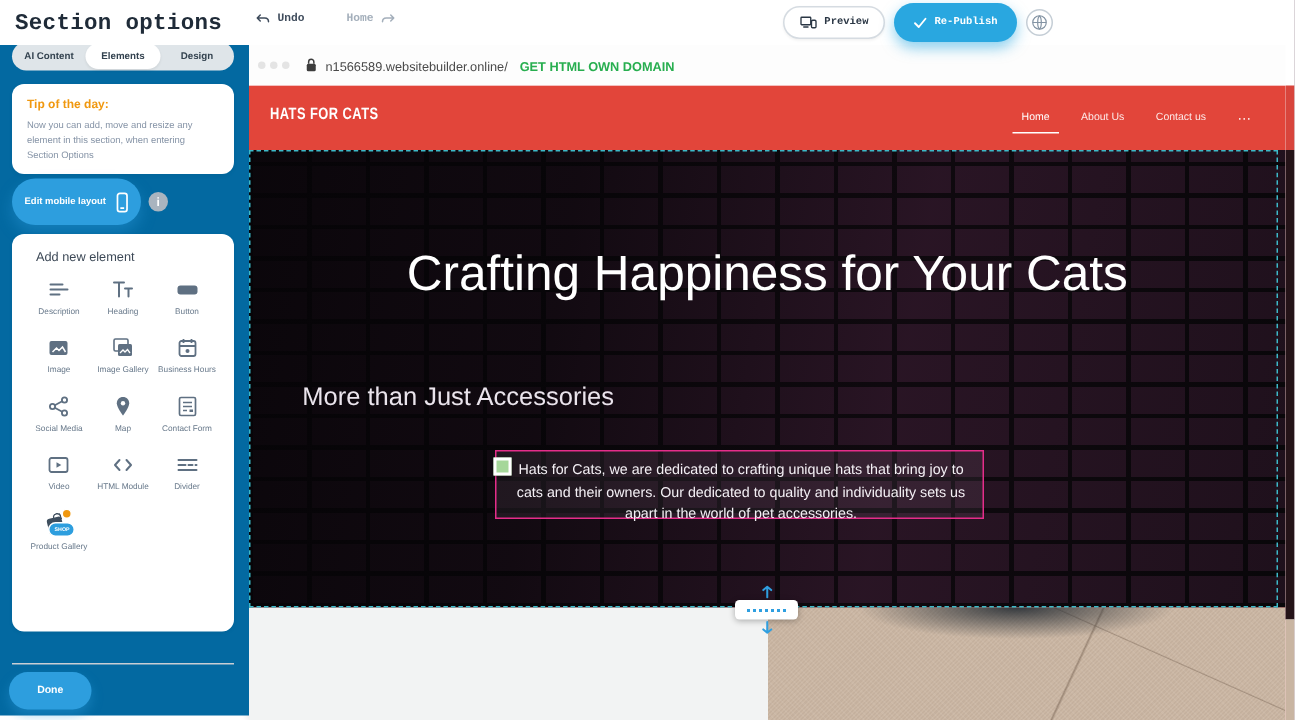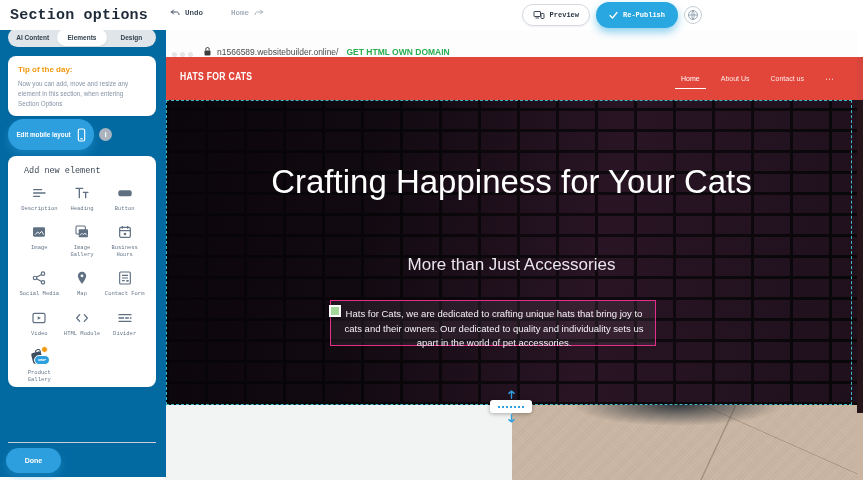--- a/index.html
+++ b/index.html
@@ -33,41 +33,41 @@
   .tab.active { background:#fff; border-radius:10px; height:17px; box-shadow:0 1px 2px rgba(0,0,0,.08); }
   .card { position:absolute; left:8px; width:148px; background:#fff; border-radius:8px; box-shadow:0 1px 3px rgba(0,0,0,.05); }
   .tip-card { top:31px; height:60px; padding:9px 10px; }
   .tip-head { font-size:8px; font-weight:bold; color:#f0980f; margin-bottom:5px; }
   .tip-body { font-size:6.3px; line-height:1.55; color:#8593a6; }
   .btn-mobile { position:absolute; left:8px; top:94px; width:86px; height:31px; border-radius:16px; background:#2d9ede;
     display:flex; align-items:center; justify-content:center; gap:6px; color:#fff; font-size:6.3px; font-weight:bold;
     box-shadow:0 5px 10px rgba(45,158,222,.4); cursor:pointer; }
   .info-dot { position:absolute; left:99px; top:103px; width:13px; height:13px; border-radius:50%; background:#a9b4bf;
     color:#fff; font-size:8px; font-weight:bold; display:flex; align-items:center; justify-content:center; cursor:pointer; }
-  .elements-card { top:131px; height:231px; padding:8px 0 0 0;font-family:Liberation Mono, monospace; }
+  .elements-card { top:131px; height:265px; padding:8px 0 0 0; }
   .el-title { font-size:8.5px; color:#3c4856; padding:2px 0 6px 16px; }
   .el-grid { display:grid; grid-template-columns:repeat(3,1fr); row-gap:11px; padding:2px 10px 0 10px; }
   .el-cell { display:flex; flex-direction:column; align-items:center; gap:3px; font-size:5.5px; color:#67788a;
     text-align:center; line-height:1.3; cursor:pointer; }
   .el-icon { width:18px; height:18px; display:flex; align-items:center; justify-content:center; }
   .pg-wrap { position:relative; width:18px; height:18px; }
   .pg-bag { position:absolute; left:2px; top:4px; width:10px; height:11px; background:#3e4e5e; border-radius:2px; transform:rotate(-14deg); }
   .pg-handle { position:absolute; left:5px; top:1px; width:6px; height:5px; border:1.4px solid #3e4e5e; border-bottom:none;
     border-radius:4px 4px 0 0; transform:rotate(-14deg); }
   .pg-badge { position:absolute; right:0; top:-2px; width:7px; height:7px; border-radius:50%; background:#f0980f; border:1px solid #fff; }
   .pg-shop { position:absolute; right:-2px; bottom:1px; background:#2d9ede; color:#fff; font-size:3.5px; font-weight:bold;
     padding:1.5px 3px; border-radius:5px; border:1px solid #fff; }
   .sidebar-hr { position:absolute; left:8px; top:417px; width:148px; border-top:1px solid #c9ced4; }
   .btn-done { position:absolute; left:6px; top:423px; width:55px; height:25px; border-radius:13px; background:#2d9ede;
     color:#fff; font-size:7px; font-weight:bold; display:flex; align-items:center; justify-content:center;
     box-shadow:0 4px 8px rgba(45,158,222,.4); cursor:pointer; }
 
   
   .browser-bar { position:absolute; left:166px; top:30px; width:691px; height:27px; background:#fdfdfd; z-index:20;
-    display:flex; align-items:flex-end; }
+    display:flex; align-items:center; }
   .dots { display:flex; gap:3px; margin-left:6px; }
   .dot { width:5px; height:5px; border-radius:50%; background:#e4e4e4; }
   .url-lock { margin-left:10px; }
   .url-text { margin-left:5px; font-size:8.5px; color:#4a4a4a; }
   .domain-cta { margin-left:8px; font-size:8.5px; font-weight:bold; color:#27ae4f; cursor:pointer; }
 
   
   .site { position:absolute; left:166px; top:57px; width:691px; height:423px; overflow:hidden; background:#ef4444;
     box-shadow:0 0 6px rgba(0,0,0,.18); z-index:10; }
   .site-header { position:absolute; left:0; top:0; width:100%; height:43px; background:#e2453a; }
@@ -83,21 +83,21 @@
     background-color:#3c1f35;
     background-image:
       linear-gradient(100deg, rgba(6,4,7,.92) 0%, rgba(6,4,7,.78) 30%, rgba(18,8,16,.45) 62%, rgba(6,4,7,.55) 100%),
       repeating-linear-gradient(90deg, #0c0a0d 0 3px, transparent 3px 39px),
       repeating-linear-gradient(0deg, #0c0a0d 0 3px, transparent 3px 21px);
   }
   .section-outline { position:absolute; left:0; top:43px; width:calc(100% - 5px); height:305px;
     border:1px dashed #3cb9c8; pointer-events:none; z-index:6; }
   .hero-h1 { position:absolute; left:50%; transform:translateX(-50%); top:105px; width:620px; text-align:center;
     font-size:33px; line-height:1.22; color:#fff; font-weight:500; cursor:pointer; }
-  .hero-sub { position:absolute; left:50%; transform:translateX(-50%); top:198px; width:620px; text-align:center;
+  .hero-sub { position:absolute; left:50%; transform:translateX(-50%); top:198px; width:620px; text-align:left;
     font-size:17px; color:#eae4ec; font-weight:500; cursor:pointer; }
   .para-box { position:absolute; left:164px; top:243px; width:326px; height:46px;
     border:1.5px solid #e52d8a; background:rgba(235,215,235,.07); z-index:5; cursor:pointer; }
   .para-text { padding:6px 8px 0 10px; font-size:9.5px; line-height:1.55; color:#f4f0f5; text-align:center; }
   .para-handle { position:absolute; left:-2px; top:4px; width:12px; height:12px; background:#a5d79a;
     border:2px solid #fff; box-shadow:0 1px 2px rgba(0,0,0,.4); cursor:grab; z-index:7; }
 
   .resize-handle { position:absolute; left:324px; top:343px; width:42px; height:13px; background:#fff; border-radius:3px;
     box-shadow:0 1px 4px rgba(0,0,0,.3); display:flex; align-items:center; justify-content:center; z-index:8; cursor:ns-resize; }
   .grip { width:26px; border-top:2px dotted #2f9fe0; }

